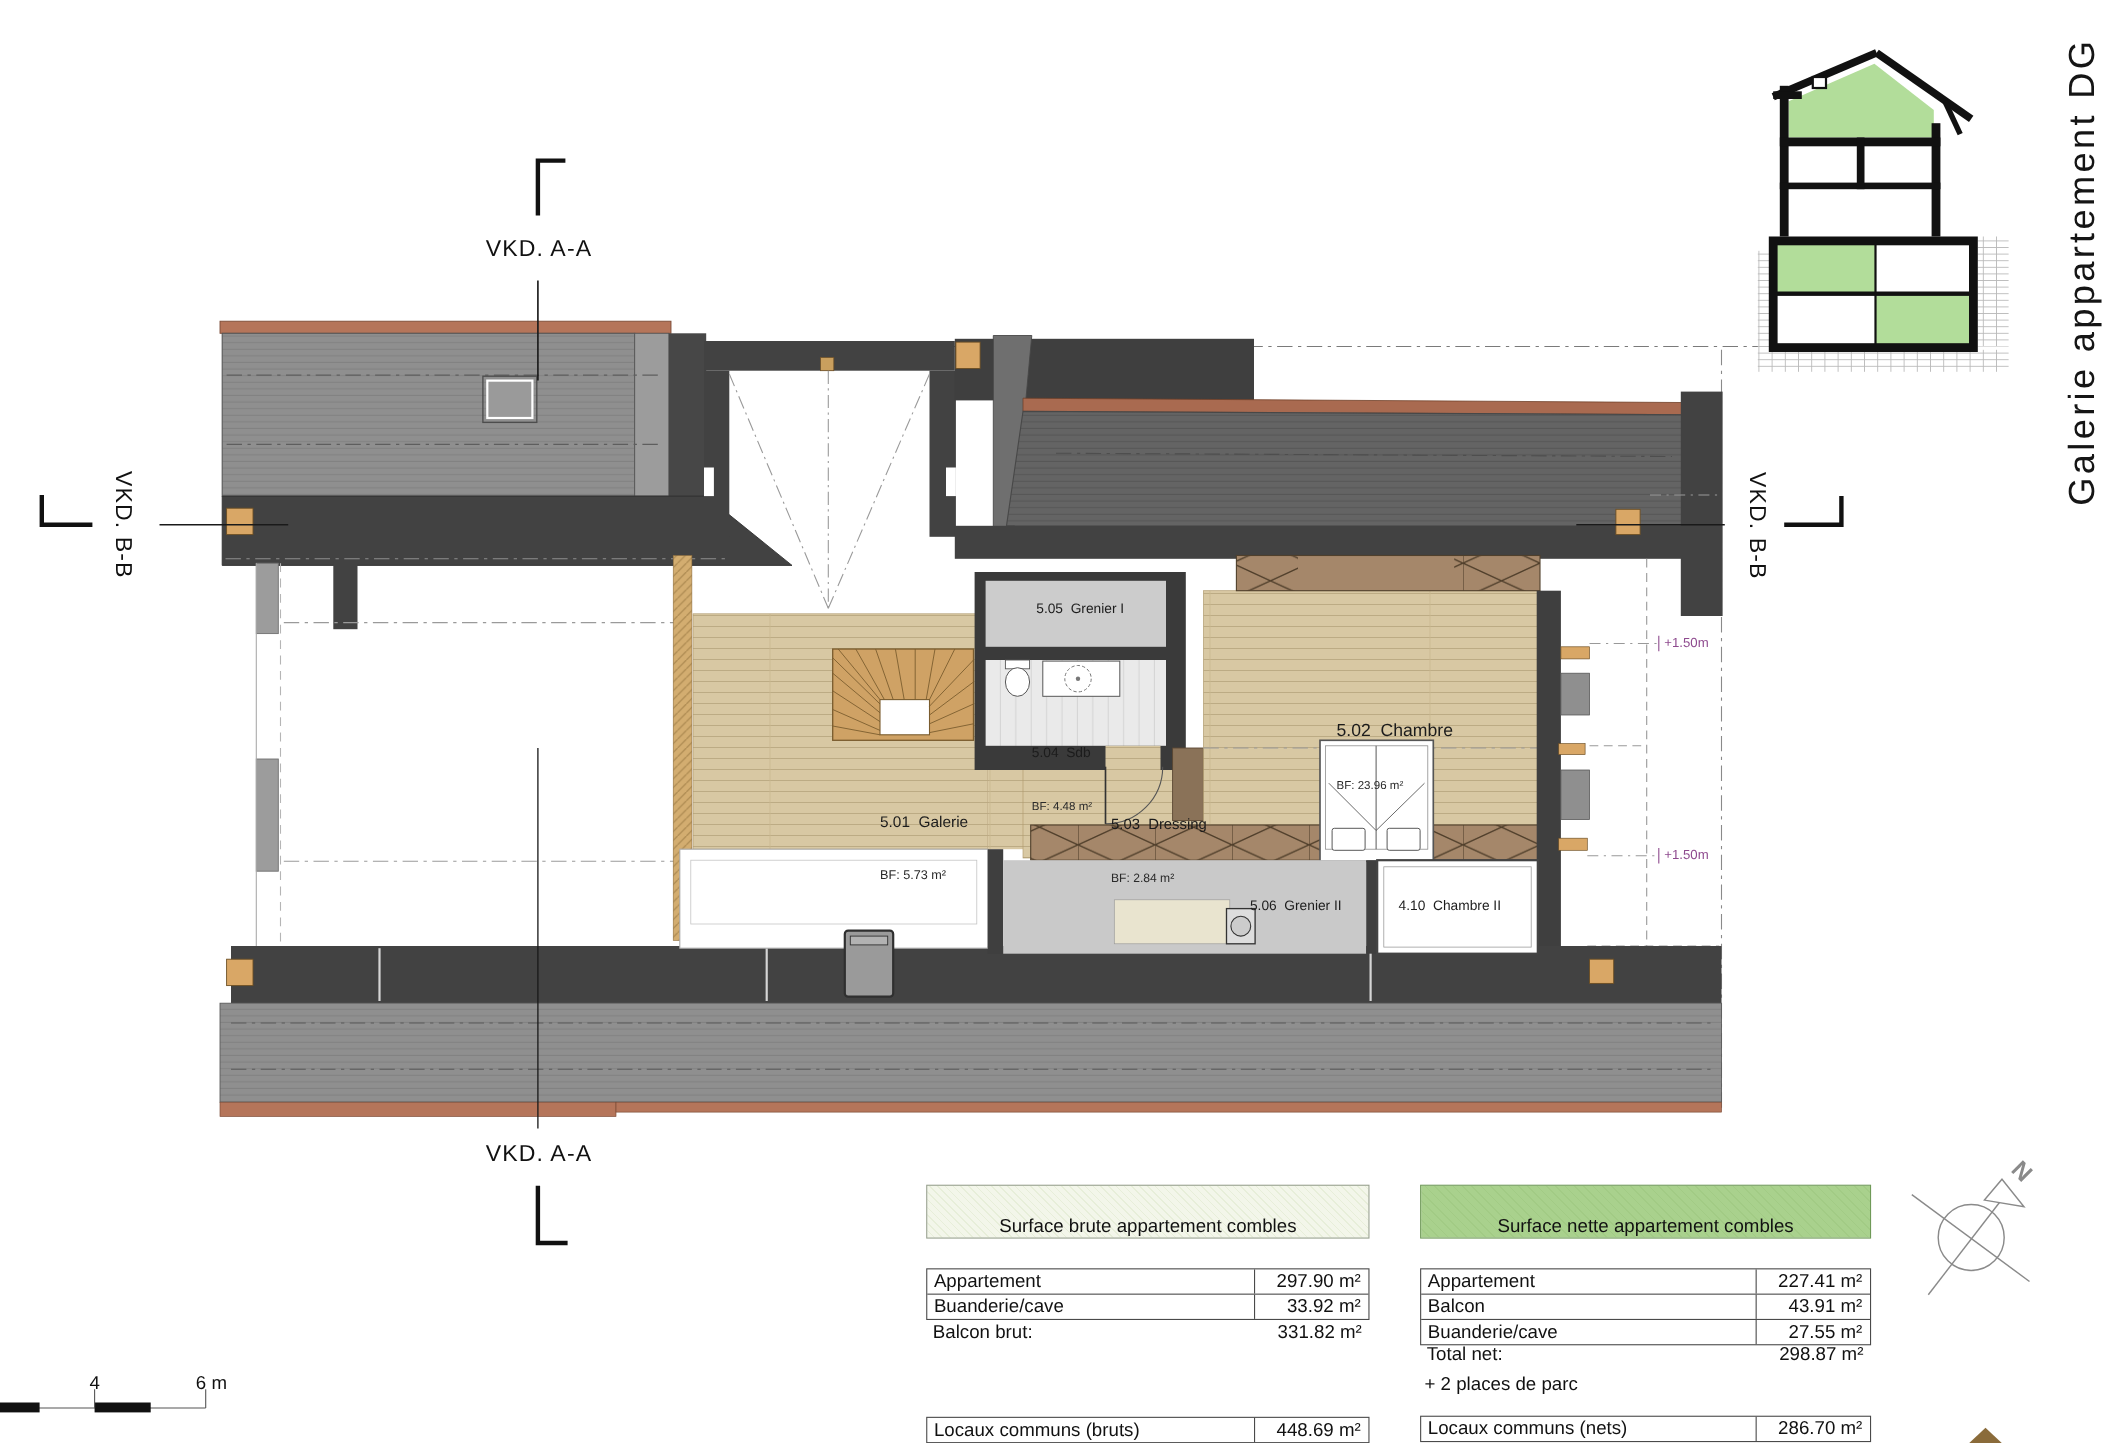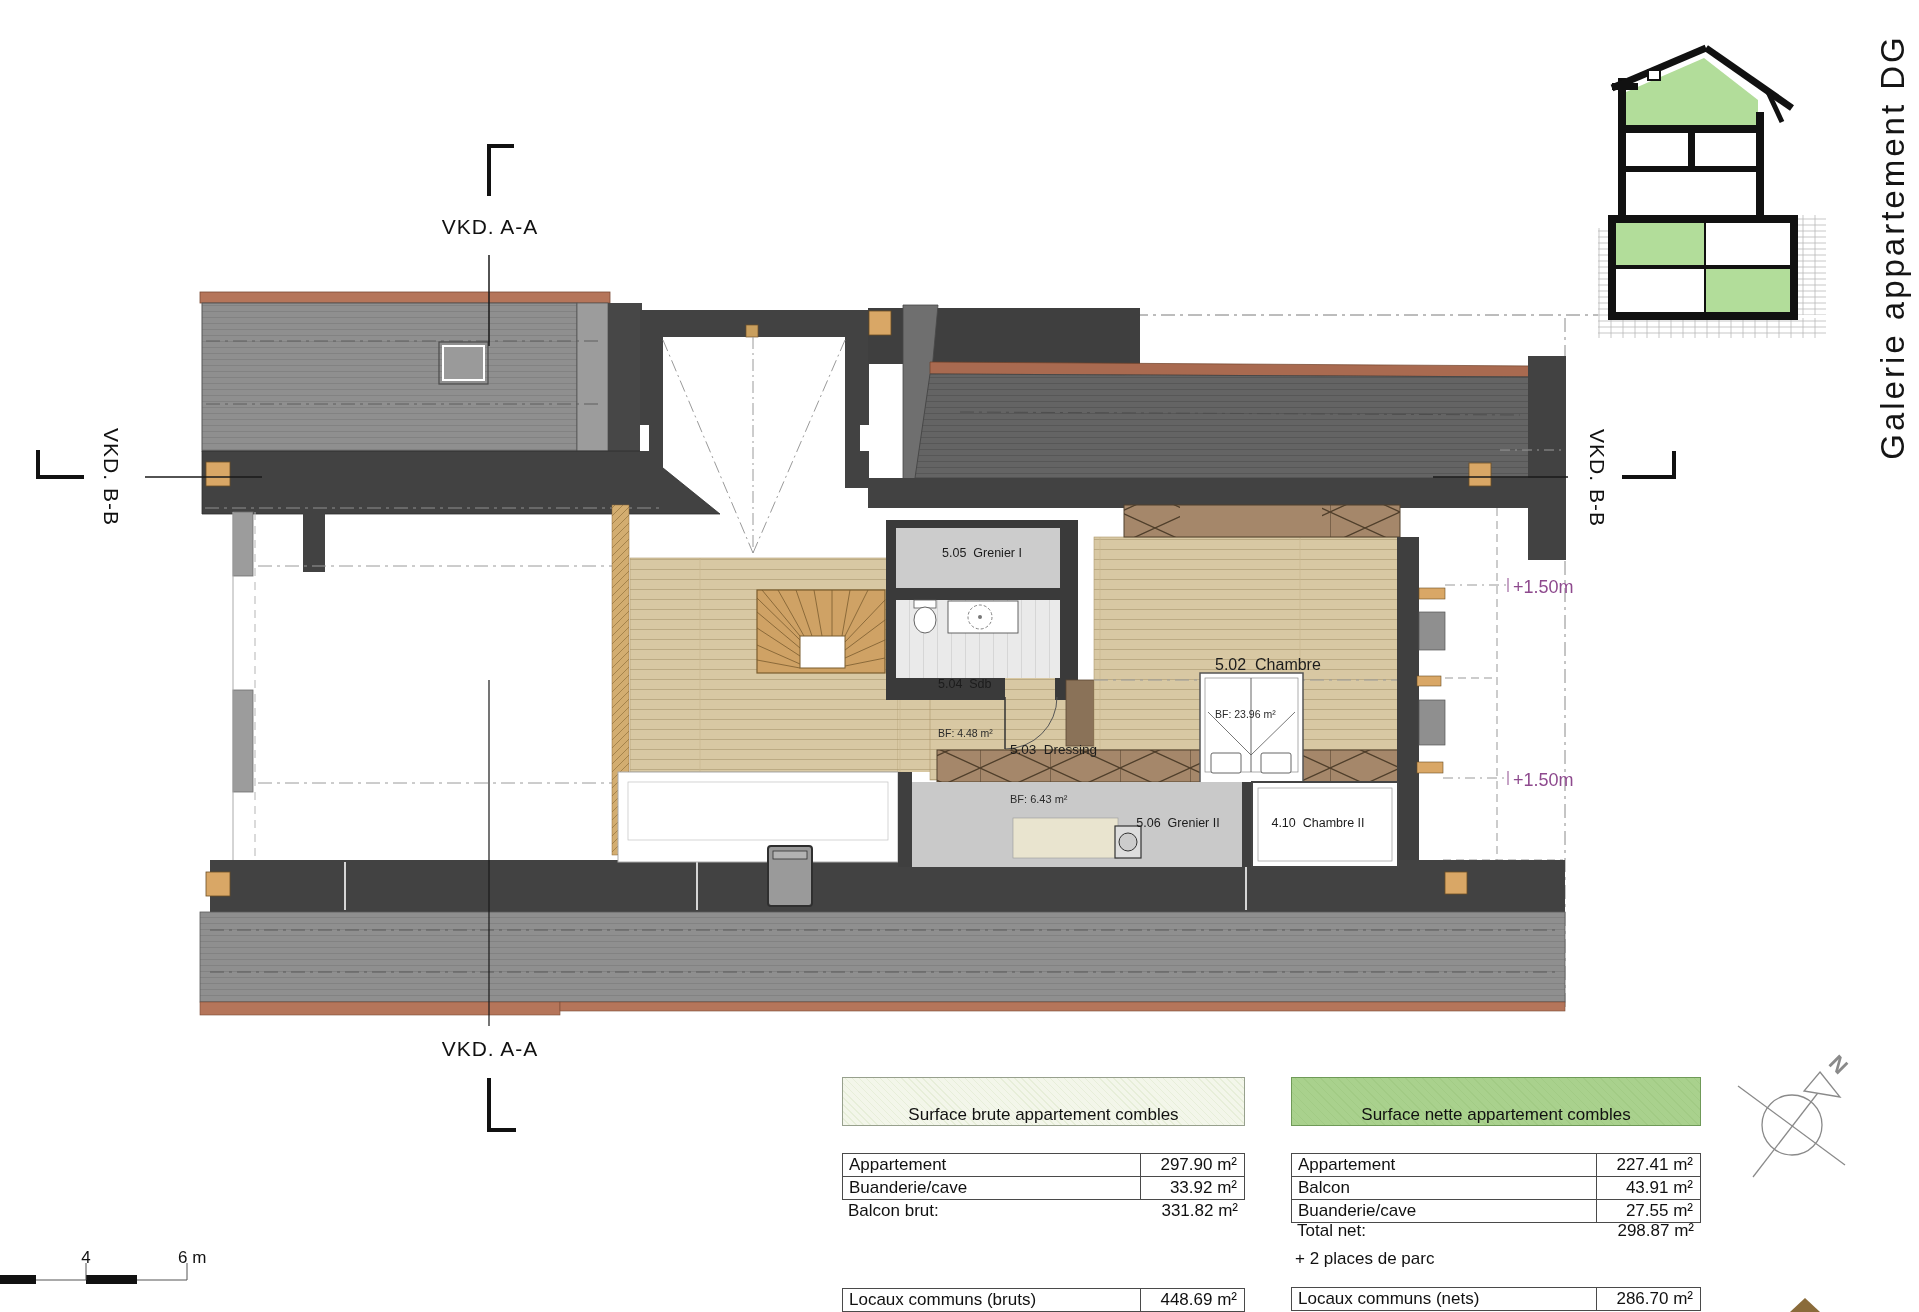--- a/index.html
+++ b/index.html
@@ -7,21 +7,21 @@
           font-family:"Liberation Sans",sans-serif;}
   .plan-svg{position:absolute;left:0;top:0;}
   .abs{position:absolute;white-space:pre;}
   .ctr{transform:translate(-50%,-50%);}
   .rot-cw{transform:translate(-50%,-50%) rotate(90deg);}
   .rot-ccw{transform:translate(-50%,-50%) rotate(-90deg);}
   .vkd{font-size:21px;color:#111;letter-spacing:1px;}
   .title-vert{font-size:33px;color:#151515;letter-spacing:3px;font-weight:500;}
   .room-label{font-size:12.5px;color:#1c1c1c;line-height:14px;}
   .room-area{font-size:10.5px;color:#2a2a2a;line-height:12px;}
-  .level-note{font-size:18px;color:#8e4a8e;text-align:right;}
+  .level-note{font-size:12px;color:#8e4a8e;text-align:right;}
   .watermark{font-family:"Liberation Serif",serif;font-size:80px;letter-spacing:9px;
              color:rgba(228,228,228,0.82);font-weight:400;}
   .scale-num{font-size:17px;color:#111;}
   .north-n{font-size:22px;color:#8a8a8a;font-weight:bold;}
   
   .tbl{position:absolute;font-size:17px;color:#111;}
   .tbl-header{position:absolute;left:0;width:100%;height:49px;display:flex;align-items:flex-end;
               justify-content:center;border:1px solid #97a08d;box-sizing:border-box;}
   .hdr-brute{background:repeating-linear-gradient(45deg,#f3f6ea 0 4px,#e7eed9 4px 5px);}
   .hdr-nette{background:repeating-linear-gradient(45deg,#a9d18d 0 5px,#a2cb85 5px 6px);border-color:#6f9a58;}
@@ -319,24 +319,28 @@
   <div class="abs" style="left:938px;top:641px;">
     <div class="room-label">5.04  Sdb</div>
     <div class="room-area">BF: 4.48 m²</div>
   </div>
 
   <div class="abs" style="left:1215px;top:622px;">
     <div class="room-label" style="font-size:16px;">5.02  Chambre</div>
     <div class="room-area">BF: 23.96 m²</div>
   </div>
 
+  <div class="abs" style="left:800px;top:704px;">
+    <div class="room-label" style="font-size:14px;">5.01  Galerie</div>
+    <div class="room-area" style="font-size:11.5px;">BF: 5.73 m²</div>
+  </div>
 
   <div class="abs" style="left:1010px;top:707px;">
     <div class="room-label" style="font-size:13.5px;">5.03  Dressing</div>
-    <div class="room-area" style="font-size:11px;">BF: 6.43 m²</div>
+    <div class="room-area" style="font-size:11px;">BF: 2.84 m²</div>
   </div>
 
   <div class="abs ctr room-label" style="left:1178px;top:823px;">5.06  Grenier II</div>
   <div class="abs ctr room-label" style="left:1318px;top:823px;">4.10  Chambre II</div>
 
 
   <div class="abs ctr scale-num" style="left:86px;top:1258px;">4</div>
   <div class="abs scale-num" style="left:178px;top:1248px;text-align:center;">6 m</div>
 
   <div class="abs north-n" style="left:1830px;top:1052px;transform:rotate(45deg);">N</div>

